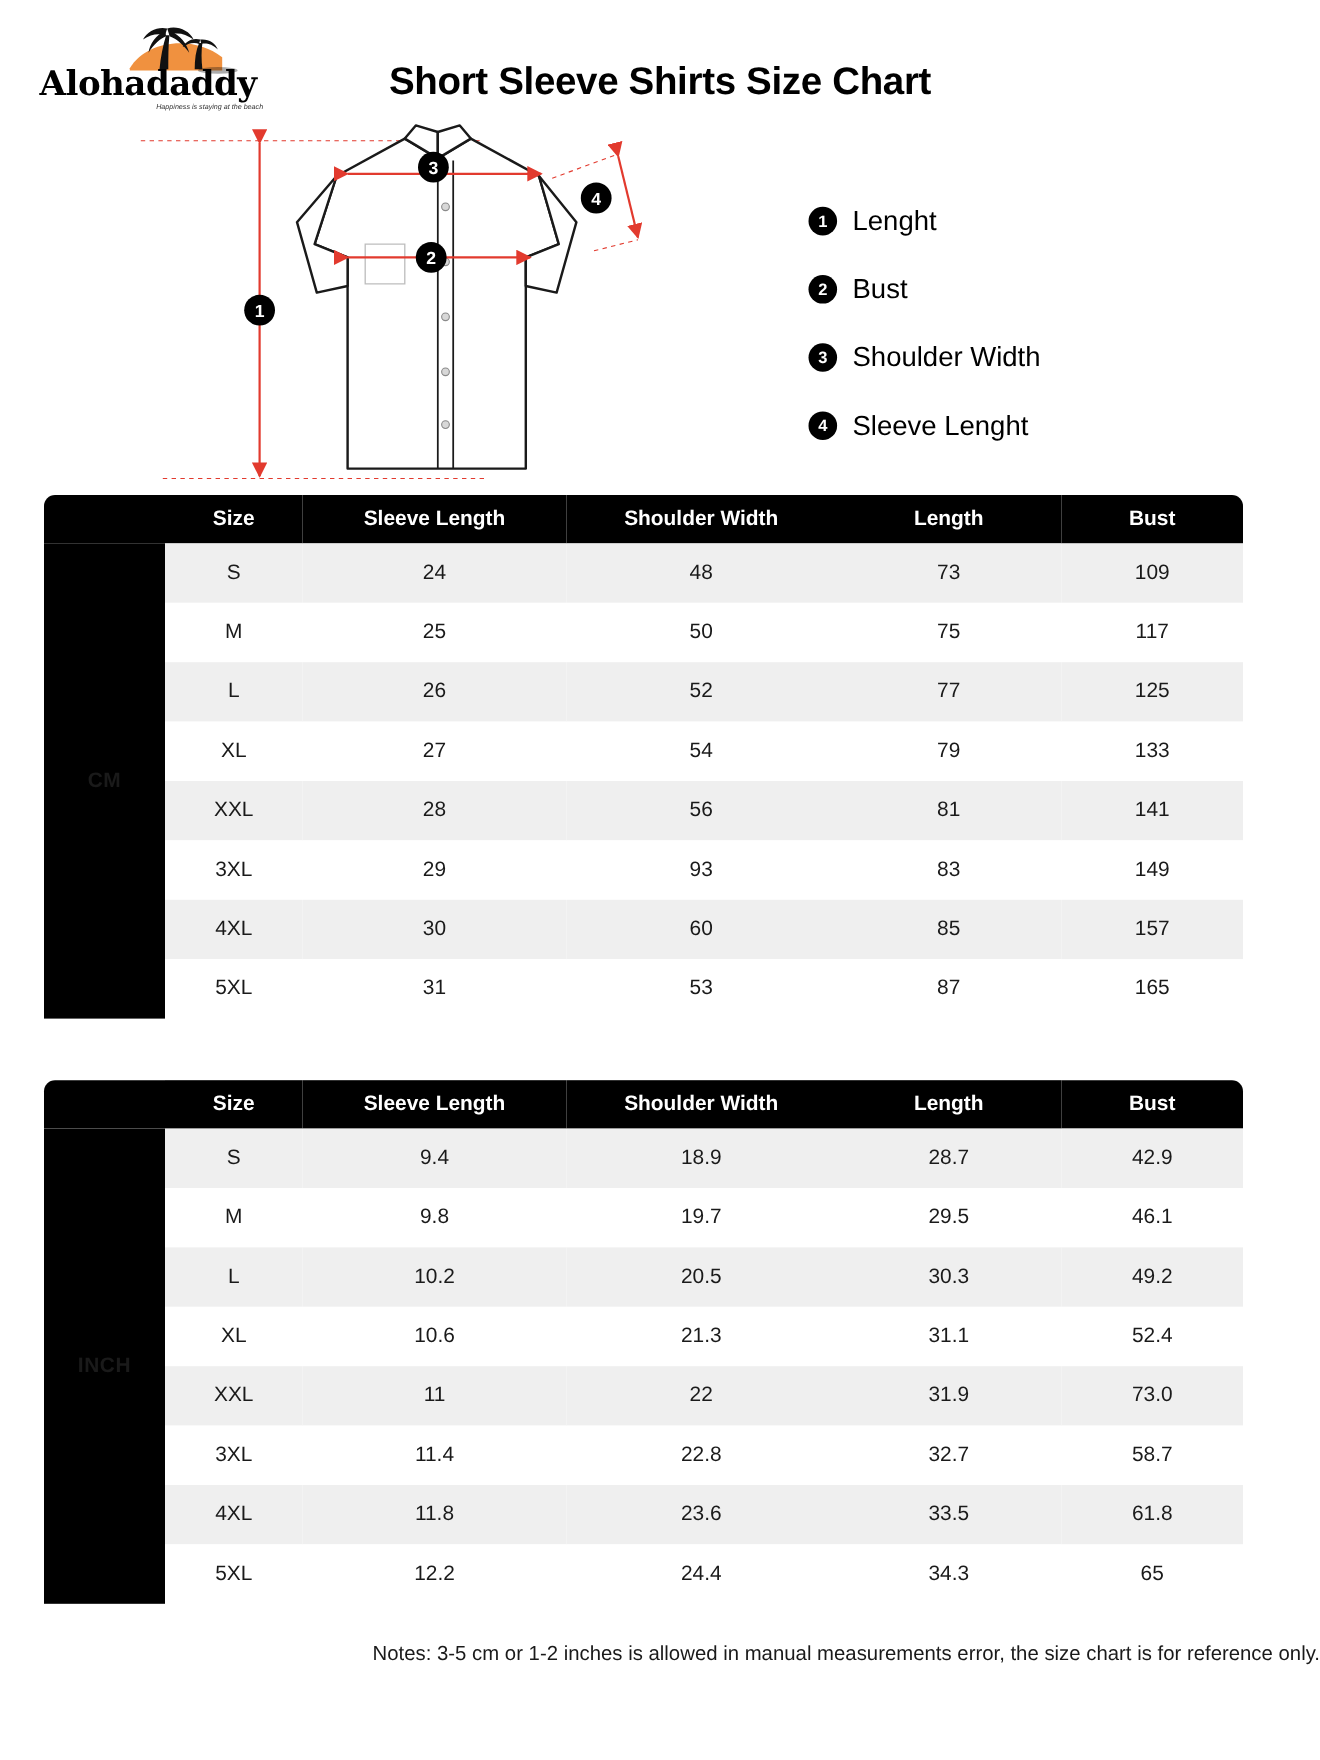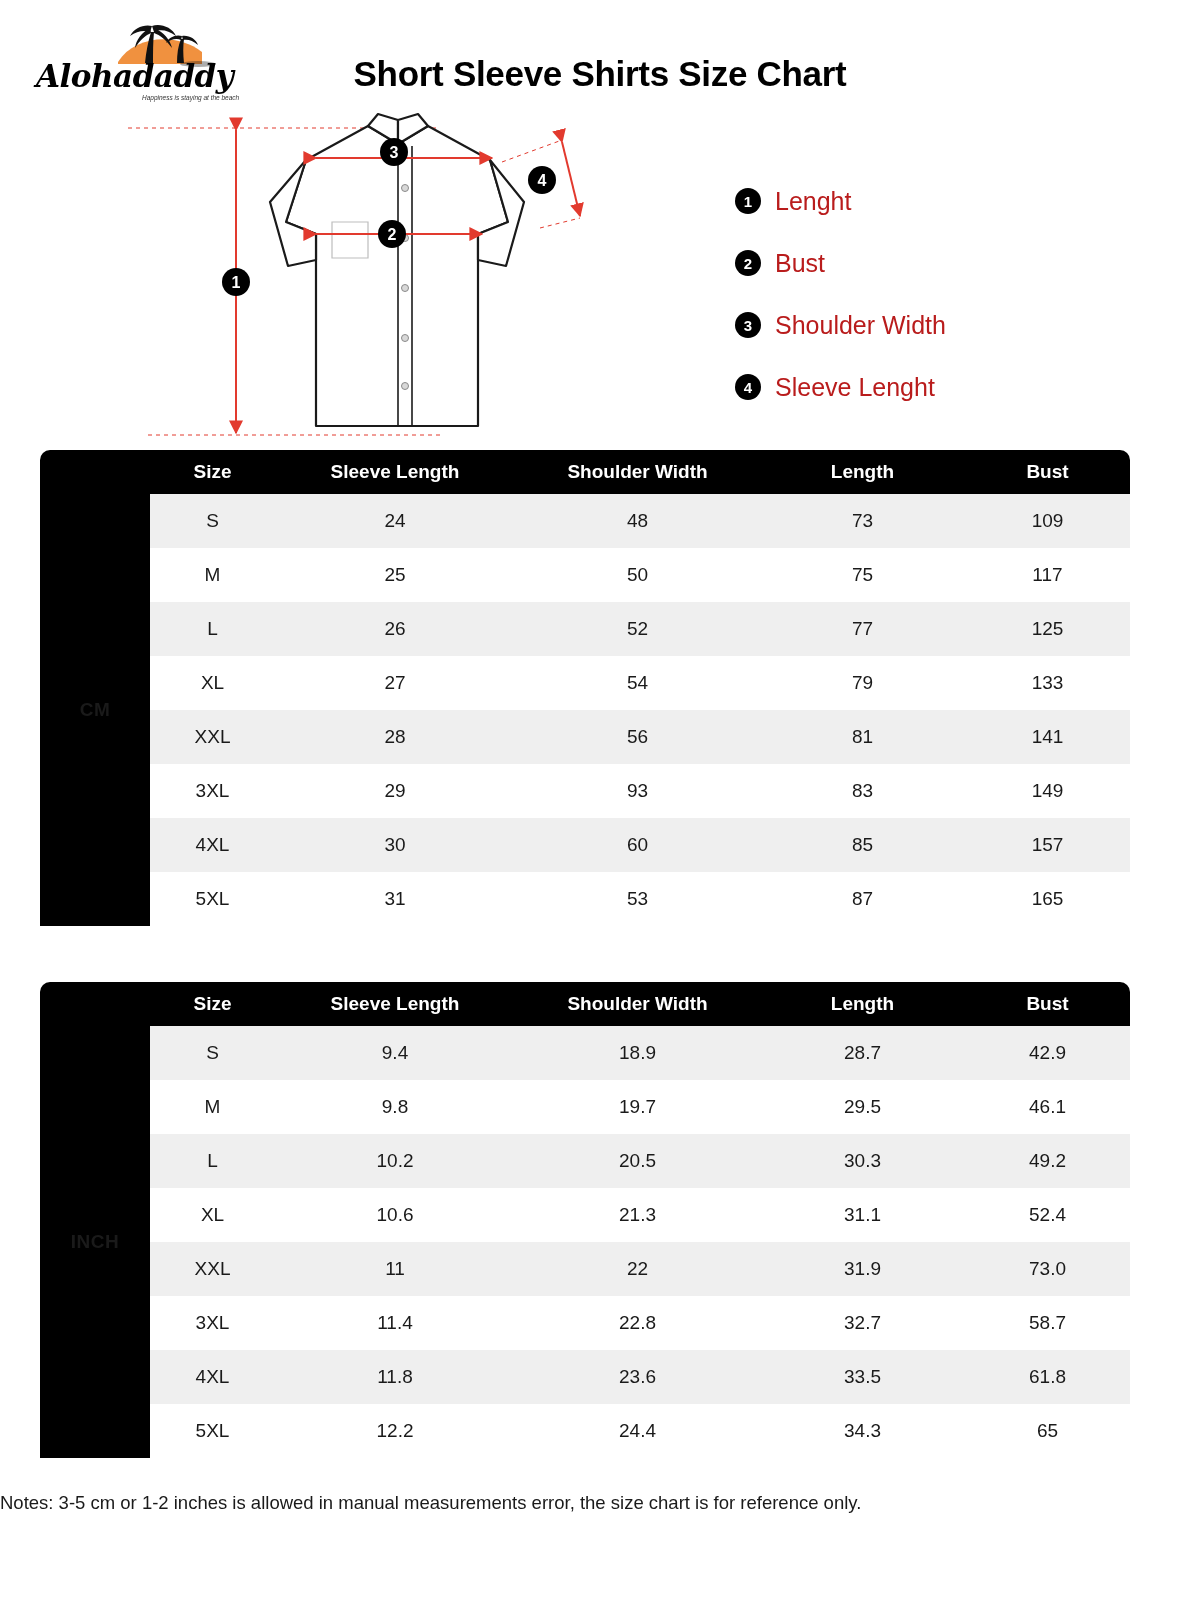--- a/index.html
+++ b/index.html
@@ -33,21 +33,20 @@
     left: 60px;
     top: 4px;
     width: 128px;
     height: 50px;
   }
   .brand-name {
     position: absolute;
     left: 6px;
     top: 44px;
     font-family: "DejaVu Serif", serif;
-    font-style: italic;
     font-weight: bold;
     font-size: 31px;
     letter-spacing: -0.5px;
     color: #000;
     white-space: nowrap;
   }
   .brand-tag {
     position: absolute;
     left: 112px;
     top: 80px;
@@ -96,21 +95,21 @@
     font-size: 15px;
     font-weight: bold;
     display: flex;
     align-items: center;
     justify-content: center;
     margin-right: 14px;
     flex: none;
   }
   .legend-label {
     font-size: 25px;
-    color: #b91c1c;
+    color: #000000;
   }
 
   
   .table-wrap {
     margin: 0 40px;
     position: relative;
   }
   table.size-table {
     border-collapse: collapse;
     width: 1090px;
@@ -156,21 +155,21 @@
     font-weight: bold;
     letter-spacing: 0.5px;
     vertical-align: middle;
   }
   tbody tr:last-child td:last-child { border-bottom-right-radius: 10px; }
 
   .spacer { height: 56px; }
 
   .notes {
     margin-top: 34px;
-    text-align: left;
+    text-align: right;
     font-size: 18.5px;
     color: #1a1a1a;
   }
 </style>
 </head>
 <body>
 
 <div class="header">
   <div class="brand">
     <svg class="brand-palm" viewBox="0 0 128 50">

